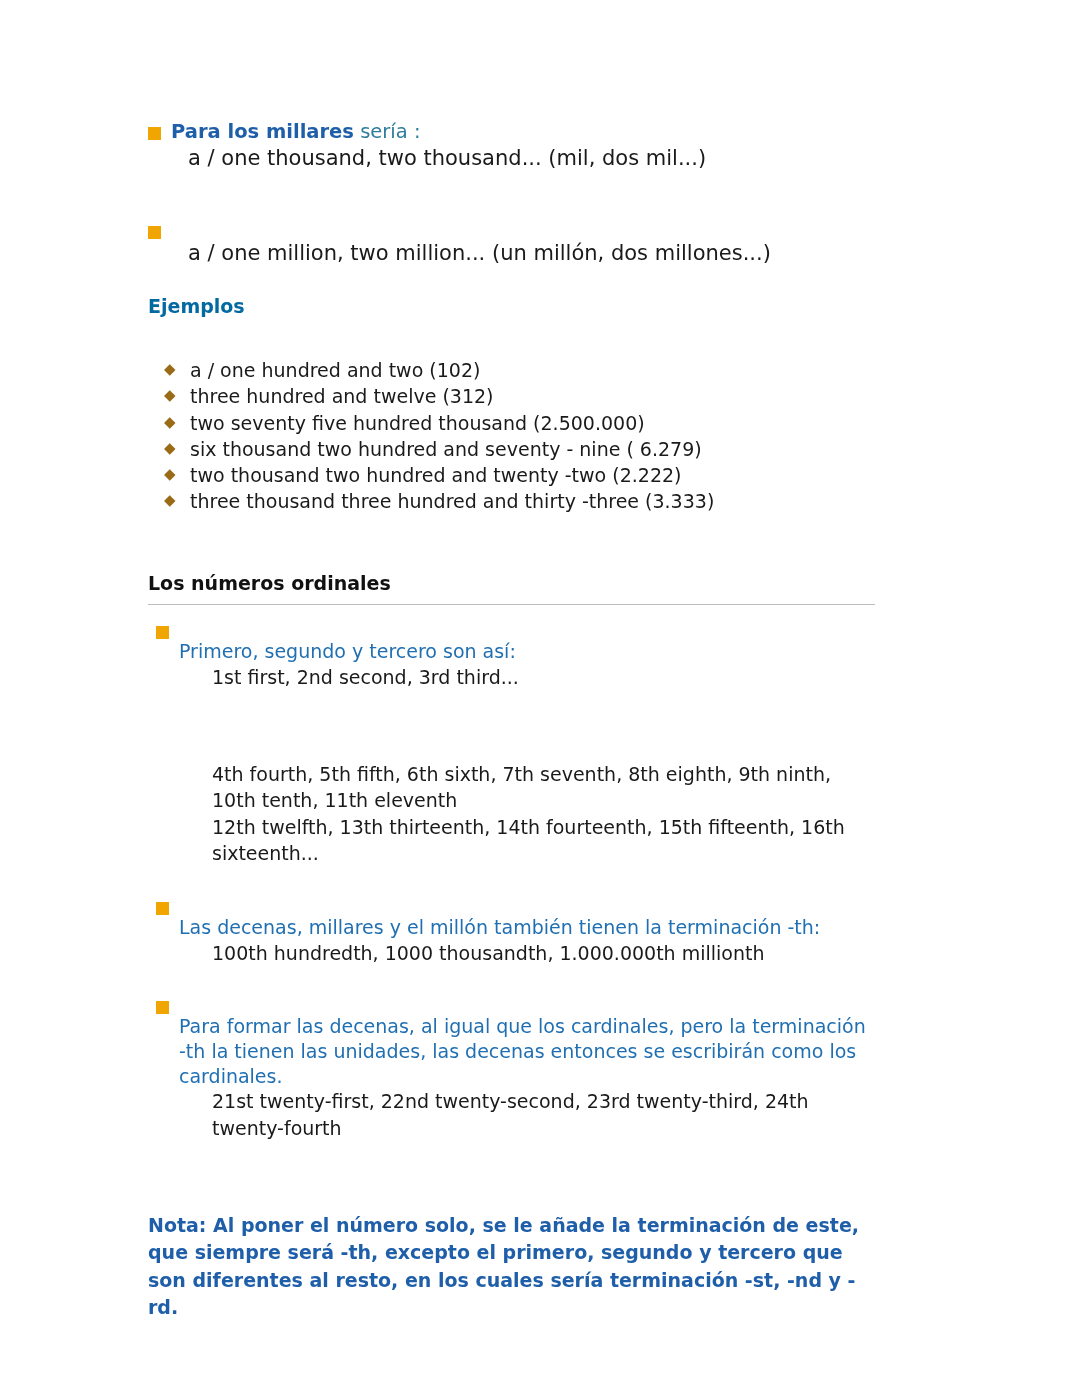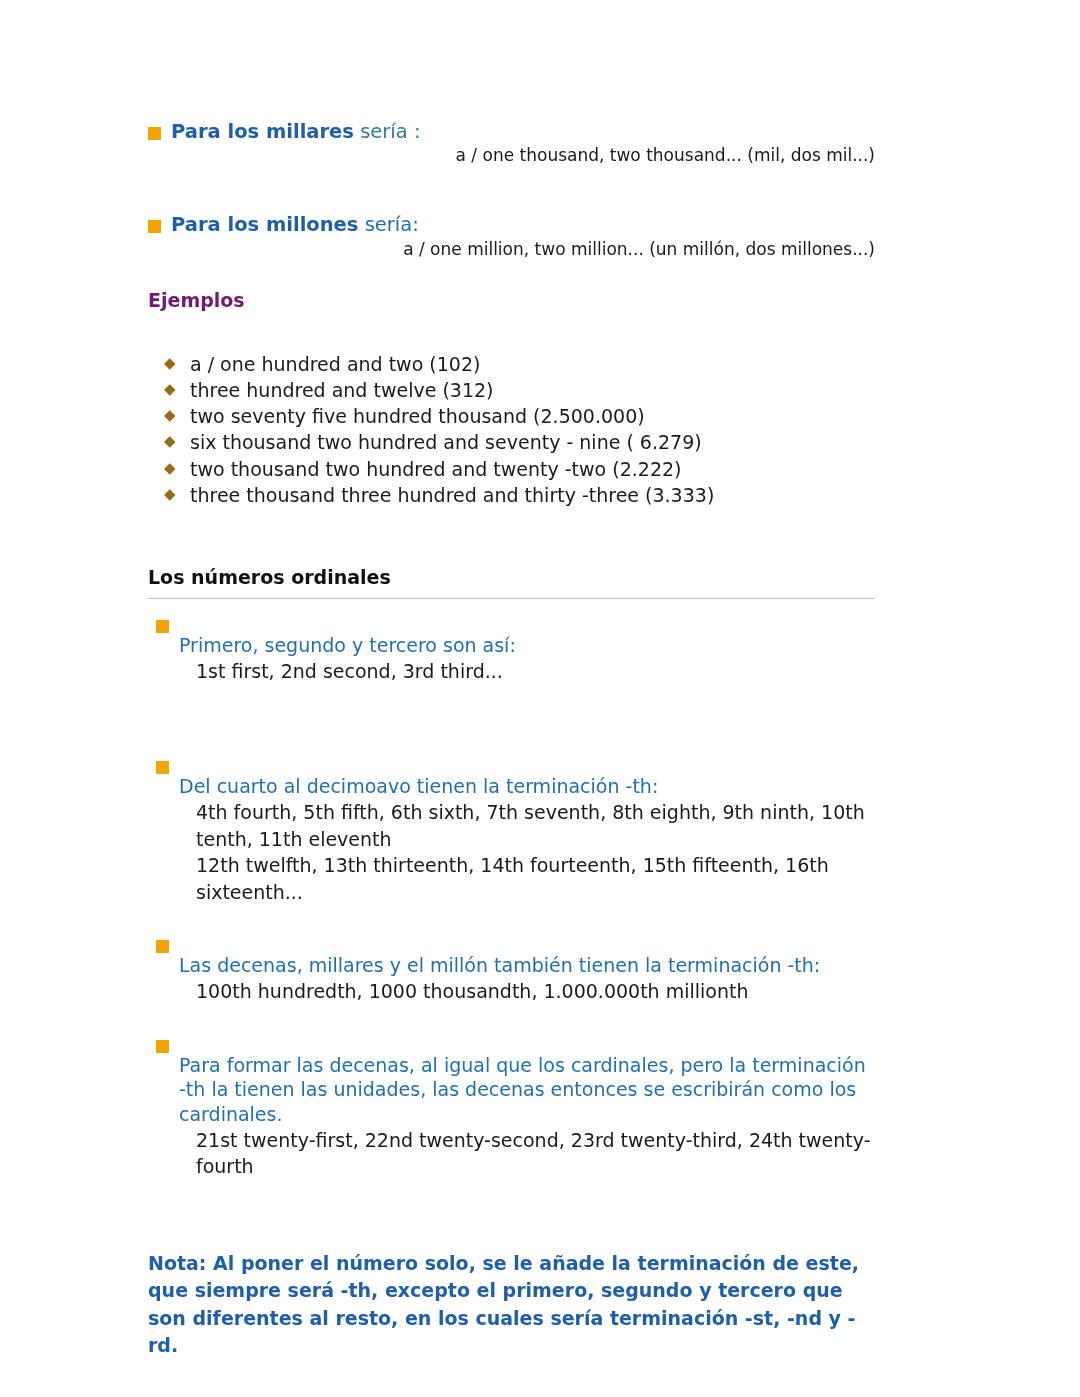--- a/index.html
+++ b/index.html
@@ -50,32 +50,31 @@
   .head-teal {
     color: #2e7d9a;
     font-weight: normal;
   }
   .head-blue-plain {
     color: #1f6fb2;
     font-weight: normal;
   }
 
   .sub-line {
-    font-size: 17px;
+    font-size: 21px;
     color: #1a1a1a;
     line-height: 1.35;
     margin-left: 40px;
-    text-align: right;
   }
   .gap-md { height: 28px; }
   .gap-lg { height: 46px; }
   .gap-xl { height: 70px; }
 
   .section-title {
-    color: #701a75;
+    color: #0369a1;
     font-weight: bold;
     font-size: 19px;
   }
   .section-title-dark {
     color: #111111;
     font-weight: bold;
     font-size: 19px;
   }
   hr.rule {
     border: none;
@@ -109,21 +108,21 @@
     color: #1f6fb2;
     font-size: 19px;
     line-height: 1.3;
     margin-top: 20px;
   }
   .ord-body {
     font-size: 19px;
     color: #1a1a1a;
     line-height: 1.4;
   }
-  .ind-1 { margin-left: 48px; }
+  .ind-1 { margin-left: 64px; }
 
   .note {
     color: #1f5fa9;
     font-weight: bold;
     font-size: 19px;
     line-height: 1.45;
     max-width: 800px;
   }
 </style>
 </head>
@@ -140,24 +139,20 @@
       </div>
     </div>
     <div class="sub-line">a / one thousand, two thousand... (mil, dos mil...)</div>
   </div>
 
   <div class="gap-lg"></div>
 
   <div class="block">
     <div class="bullet-row">
       <span class="sq-bullet"></span>
-      <div class="head-line">
-        <span class="head-strong-blue">Para los millones</span>
-        <span class="head-blue-plain">sería:</span>
-      </div>
     </div>
     <div class="sub-line">a / one million, two million... (un millón, dos millones...)</div>
   </div>
 
   <div class="gap-md"></div>
 
   <div class="section-title">Ejemplos</div>
 
   <div class="gap-md"></div>
 
@@ -179,24 +174,20 @@
     <div class="bullet-row">
       <span class="sq-bullet indent"></span>
       <div class="ord-head">Primero, segundo y tercero son así:</div>
     </div>
     <div class="ord-body ind-1">1st first, 2nd second, 3rd third...</div>
   </div>
 
   <div class="gap-xl"></div>
 
   <div class="block">
-    <div class="bullet-row">
-      <span class="sq-bullet indent"></span>
-      <div class="ord-head">Del cuarto al decimoavo tienen la terminación -th:</div>
-    </div>
     <div class="ord-body ind-1" style="text-indent:0;">4th fourth, 5th fifth, 6th sixth, 7th seventh, 8th eighth, 9th ninth, 10th tenth, 11th eleventh</div>
     <div class="ord-body ind-1">12th twelfth, 13th thirteenth, 14th fourteenth, 15th fifteenth, 16th sixteenth...</div>
   </div>
 
   <div class="gap-md"></div>
 
   <div class="block">
     <div class="bullet-row">
       <span class="sq-bullet indent"></span>
       <div class="ord-head">Las decenas, millares y el millón también tienen la terminación -th:</div>

